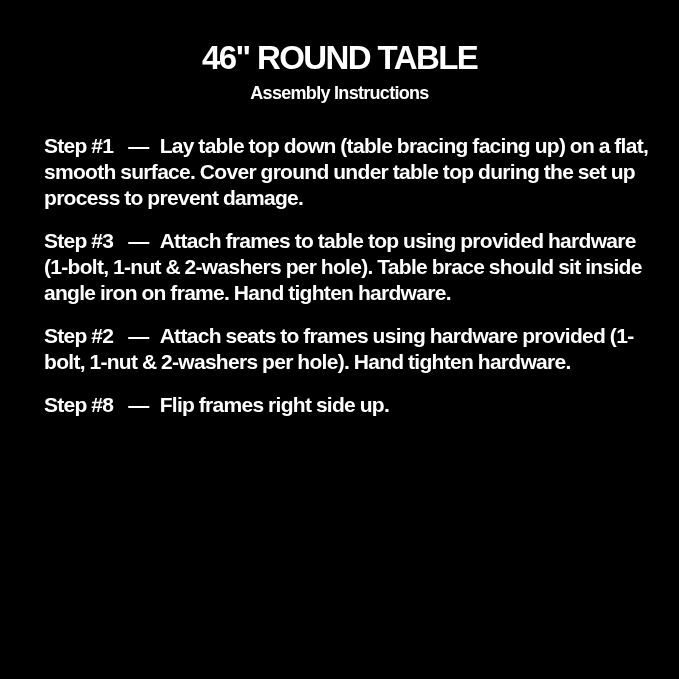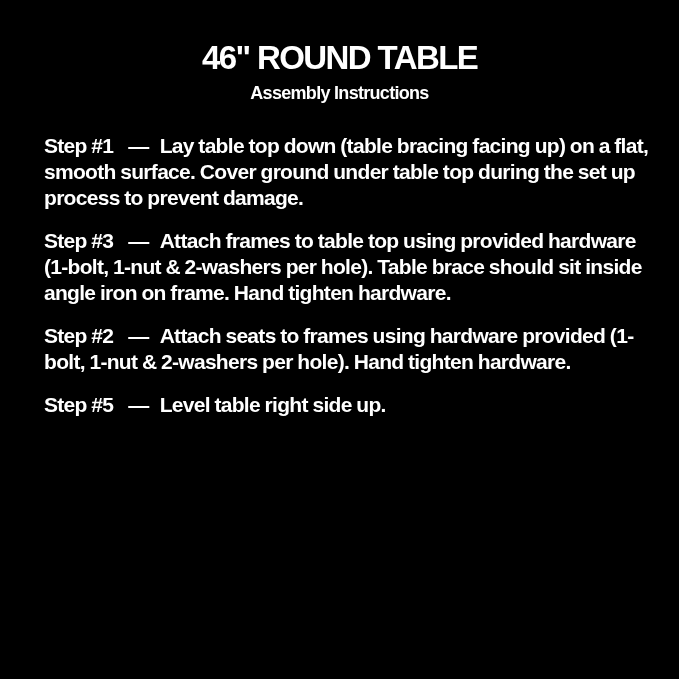--- a/index.html
+++ b/index.html
@@ -68,18 +68,18 @@
 
   <div class="steps">
 
     <p class="step"><span>Step #1</span><span class="dash">—</span><span>Lay table top down (table bracing facing up) on a flat, smooth surface. Cover ground under table top during the set up process to prevent damage.</span></p>
 
     <p class="step"><span>Step #3</span><span class="dash">—</span><span>Attach frames to table top using provided hardware (1-bolt, 1-nut &amp; 2-washers per hole). Table brace should sit inside angle iron on frame. Hand tighten hardware.</span></p>
 
     <p class="step"><span>Step #2</span><span class="dash">—</span><span>Attach seats to frames using hardware provided (1-bolt, 1-nut &amp; 2-washers per hole). Hand tighten hardware.</span></p>
 
 
-    <p class="step"><span>Step #5</span><span class="dash">—</span><span>Level table right side up.</span></p>
+    <p class="step"><span>Step #8</span><span class="dash">—</span><span>Flip frames right side up.</span></p>
 
 
   </div>
 
 </div>
 
 </body></html>

